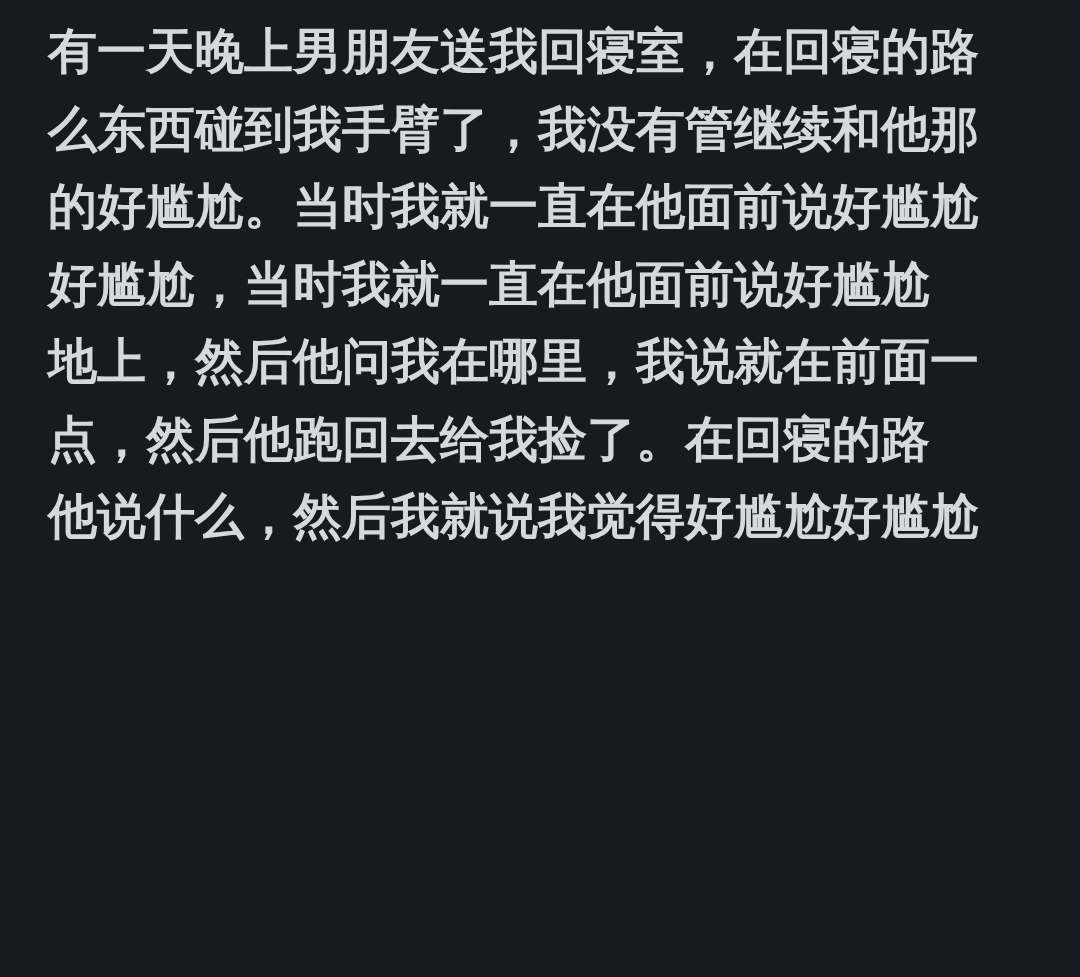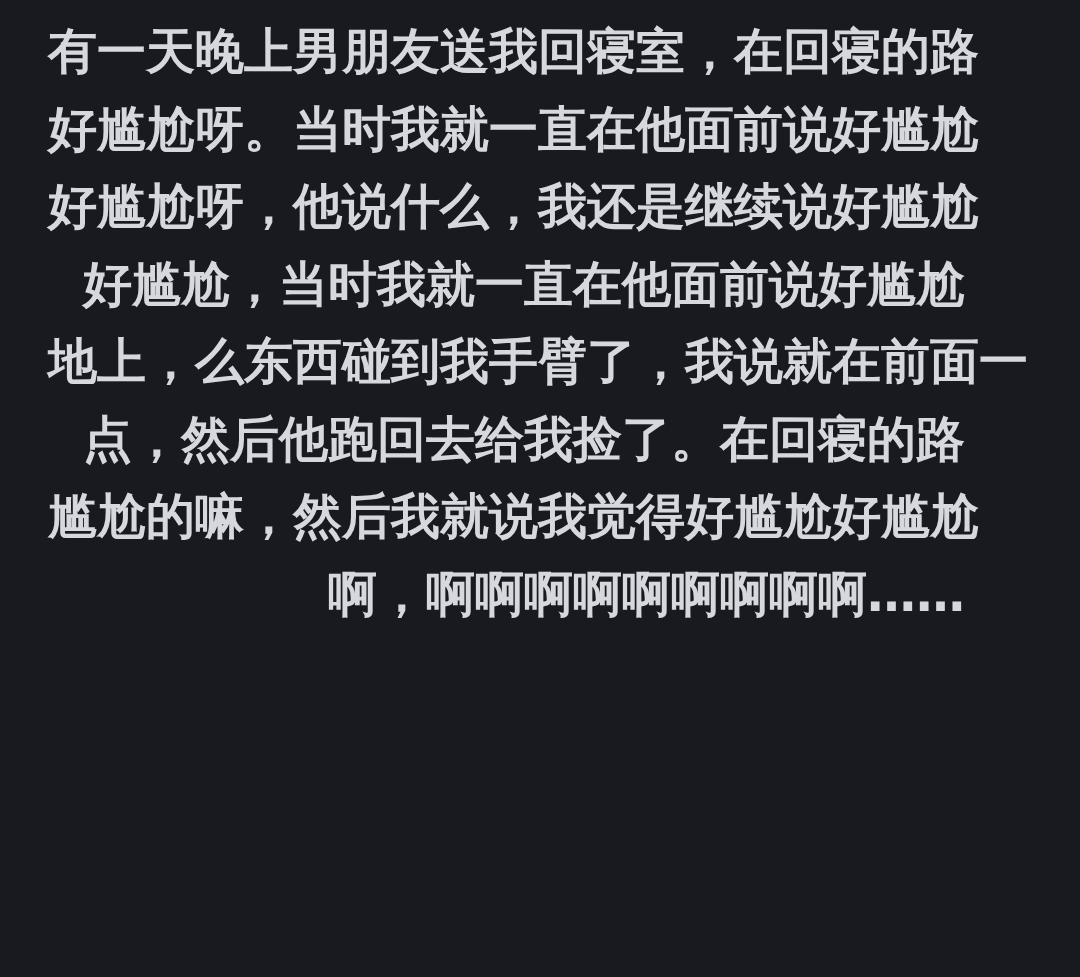--- a/index.html
+++ b/index.html
@@ -10,37 +10,35 @@
     width: 1080px;
     height: 977px;
     background: #191a1f;
     overflow: hidden;
   }
   .screen {
     box-sizing: border-box;
     width: 978px;
     height: 977px;
     padding: 13px 13px 0 48px;
-    text-align: right;
   }
   .line {
     font-family: "DejaVu Sans", "Liberation Sans", sans-serif;
     font-weight: 700;
     font-size: 49px;
     line-height: 77.5px;
     letter-spacing: 0px;
     color: #d6d8dd;
     white-space: nowrap;
   }
 </style>
 </head>
 <body>
 
 <main class="screen">
   <div class="line">有一天晚上男朋友送我回寝室，在回寝的路</div>
-  <div class="line">好尴尬呀。当时我就一直在他面前说好尴尬</div>
-  <div class="line">好尴尬呀，他说什么，我还是继续说好尴尬</div>
+  <div class="line">么东西碰到我手臂了，我没有管继续和他那</div>
+  <div class="line">的好尴尬。当时我就一直在他面前说好尴尬</div>
   <div class="line">好尴尬，当时我就一直在他面前说好尴尬</div>
-  <div class="line">地上，么东西碰到我手臂了，我说就在前面一</div>
+  <div class="line">地上，然后他问我在哪里，我说就在前面一</div>
   <div class="line">点，然后他跑回去给我捡了。在回寝的路</div>
-  <div class="line">尴尬的嘛，然后我就说我觉得好尴尬好尴尬</div>
-  <div class="line">啊，啊啊啊啊啊啊啊啊啊……</div>
+  <div class="line">他说什么，然后我就说我觉得好尴尬好尴尬</div>
 </main>
 
 </body></html>

